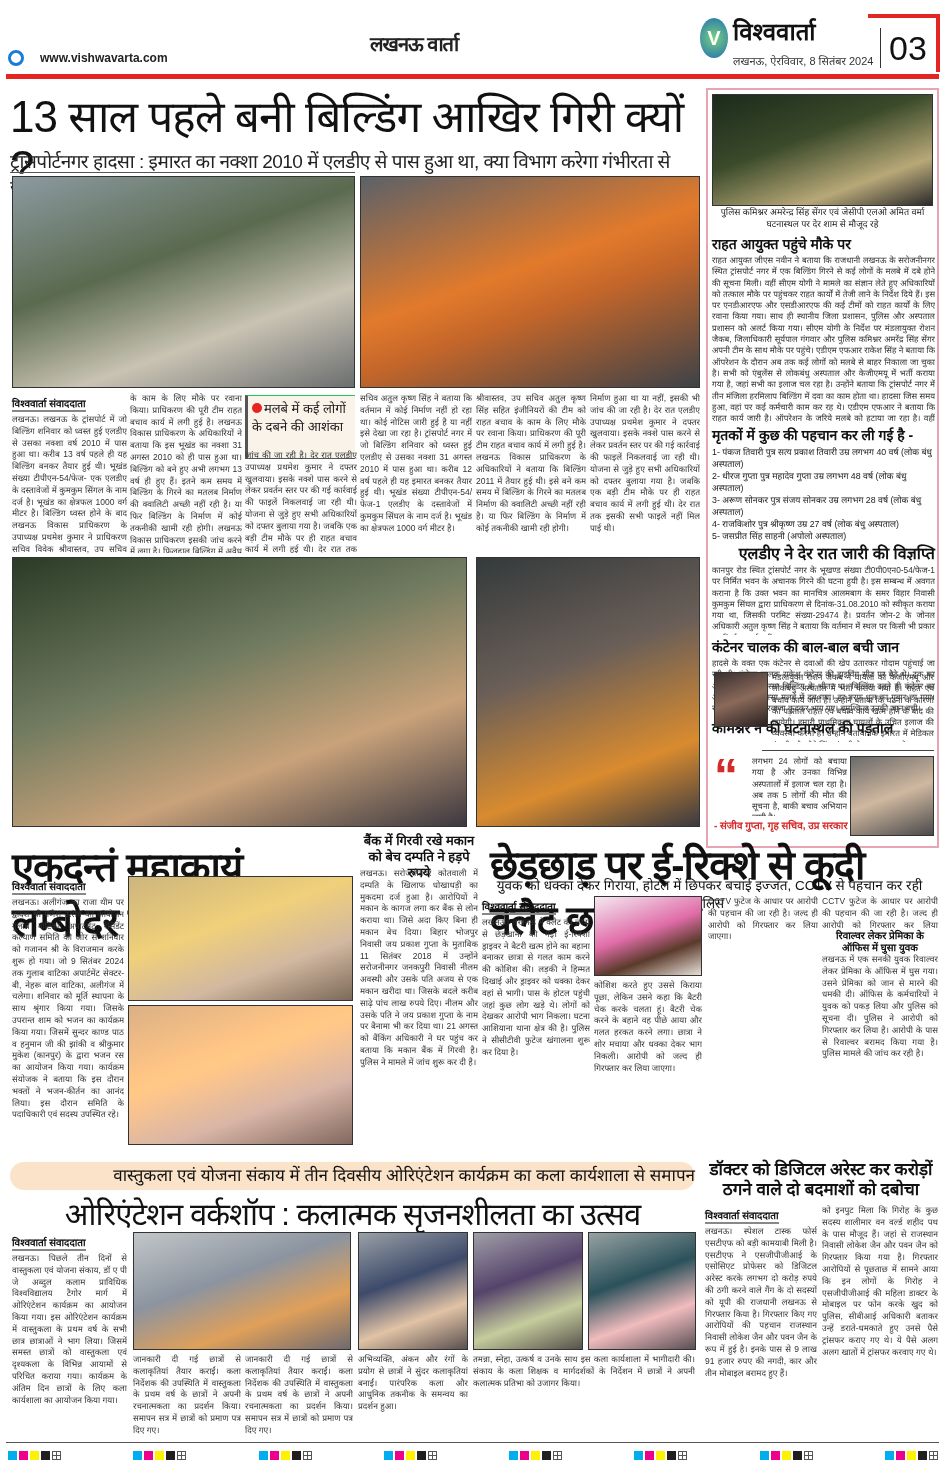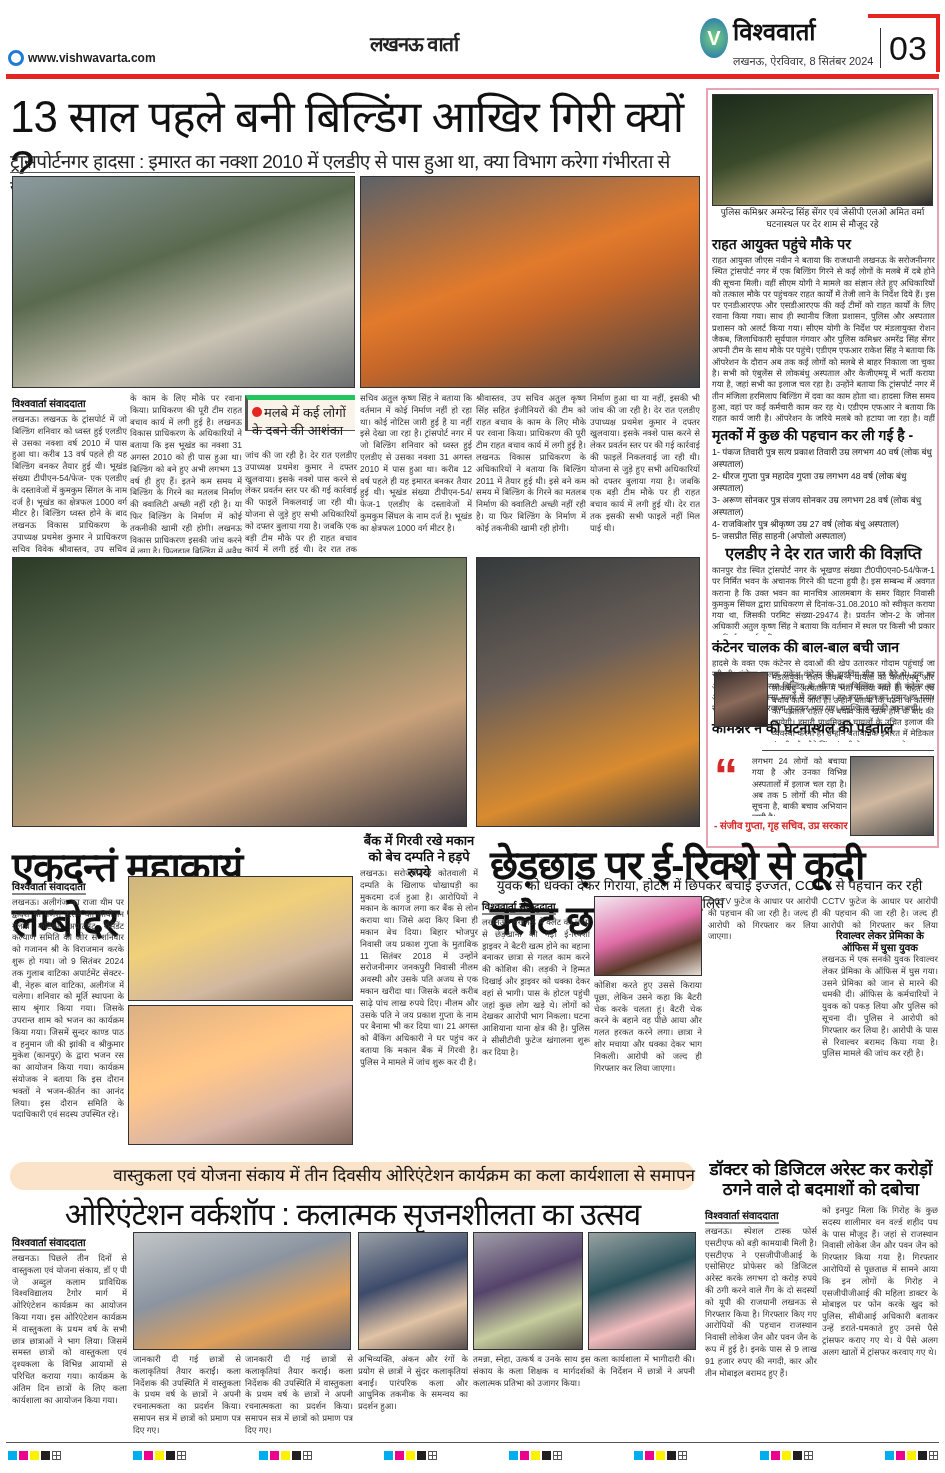--- a/index.html
+++ b/index.html
@@ -1,18 +1,18 @@
 <!DOCTYPE html>
 <html><head>
 <meta charset="utf-8">
 <style>
 *{box-sizing:border-box;margin:0;padding:0}
 body{width:945px;height:1473px;background:#fff;font-family:"Liberation Sans","DejaVu Sans",sans-serif;color:#1a1a1a;position:relative;overflow:hidden}
 .abs{position:absolute}
-.hdr-site{left:8px;top:50px;font-size:12px;font-weight:bold;color:#222;display:flex;align-items:center;gap:4px}
+.hdr-site{left:8px;top:50px;font-size:12px;font-weight:bold;color:#222;display:flex;align-items:center;gap:16px}
 .ie{width:16px;height:16px;border-radius:50%;border:3px solid #1d7bd8;display:inline-block;position:relative}
 .hdr-sec{left:370px;top:30px;font-size:20px;font-weight:bold;color:#222;letter-spacing:-1px}
 .logo{left:700px;top:18px;width:28px;height:40px;border-radius:50%;background:radial-gradient(circle,#7bd17b,#1f6fb5);color:#fff;font-weight:bold;font-size:20px;text-align:center;line-height:40px}
 .brand{left:733px;top:14px;font-size:24px;font-weight:bold;color:#111}
 .brand-sub{left:733px;top:53px;font-size:11px;color:#333}
 .pgbox{left:868px;top:14px;width:72px;height:58px;border-top:4px solid #e52521;border-right:4px solid #e52521;}
 .pgno{left:880px;top:28px;font-size:34px;color:#111;border-left:1px solid #333;padding-left:8px;height:40px;line-height:40px}
 .redbar{left:6px;top:74px;width:933px;height:5px;background:#e52521}
 .headline{left:10px;top:92px;width:690px;font-size:44px;font-weight:normal;color:#111;letter-spacing:-1px;line-height:50px}
 .subhead{left:10px;top:148px;width:690px;font-size:19px;color:#222;letter-spacing:-.5px}
@@ -26,25 +26,25 @@
 .ph-group{background:linear-gradient(160deg,#c2c6c8,#8b94a0 40%,#e0a05a 70%,#6f6a70)}
 .ph-art{background:linear-gradient(160deg,#9aa0a6,#3d4a6a 40%,#e1c3a5 70%,#5a5050)}
 .ph-illus{background:linear-gradient(160deg,#f3e9f1,#e06da8 45%,#5a3a2a 70%,#e8e0d8)}
 .ph-face{background:linear-gradient(160deg,#3a3030,#8a6a5a 50%,#2a2020)}
 .ph-face2{background:linear-gradient(160deg,#6a6a6a,#d0b8a0 50%,#4a4a4a)}
 .cap{font-size:9px;text-align:center;background:#fff;color:#222;line-height:12px}
 .col{font-size:8.5px;line-height:11.8px;color:#333;text-align:justify;overflow:hidden}
 .byline{font-size:10px;font-weight:bold;color:#111;border-bottom:2px solid #888;display:inline-block;margin-bottom:2px}
 .sidebox{left:706px;top:88px;width:233px;height:760px;border:2px solid #e8a4b3}
 .sh{font-size:14px;font-weight:bold;color:#111;line-height:18px;margin:3px 0 2px}
-.shc{text-align:center;font-size:16px}
+.shc{text-align:right;font-size:16px}
 .list li{list-style:none;font-size:8.8px;line-height:12px}
 .quote{color:#d52a2a;font-size:48px;font-weight:bold;line-height:40px}
 .sig{color:#d52a2a;font-weight:bold}
-.pullbox{left:245px;top:395px;width:110px;height:36px;border-left:3px solid #555;border-top:5px solid #22c55e;border-bottom:1px solid #555;background:#f9f3ea;font-size:13px;line-height:18px;padding:4px}
+.pullbox{left:245px;top:395px;width:110px;height:64px;border-left:3px solid #555;border-top:1px solid #22c55e;border-bottom:1px solid #555;background:#f9f3ea;font-size:13px;line-height:18px;padding:4px}
 .dot{display:inline-block;width:10px;height:10px;border-radius:50%;background:#e52521;margin-right:2px}
 .h2{font-size:40px;font-weight:bold;color:#111;letter-spacing:-1px}
 .h3{font-size:13px;font-weight:bold;color:#111;text-align:center;line-height:16px}
 .banner{left:10px;top:1162px;width:685px;height:28px;border-radius:14px;background:#fbe3c9;font-size:17px;text-align:right;line-height:28px;color:#111}
 .h2b{font-size:31px;color:#111;letter-spacing:-1px}
 .footrule{left:6px;top:1442px;width:933px;height:1px;background:#555}
 .marks{left:8px;top:1451px;width:930px;display:flex;justify-content:space-between}
 .mk{display:flex;gap:2px;align-items:center}
 .sw{width:9px;height:9px;display:inline-block}
 .reg{width:9px;height:9px;border:1px solid #555;display:inline-block;position:relative}

